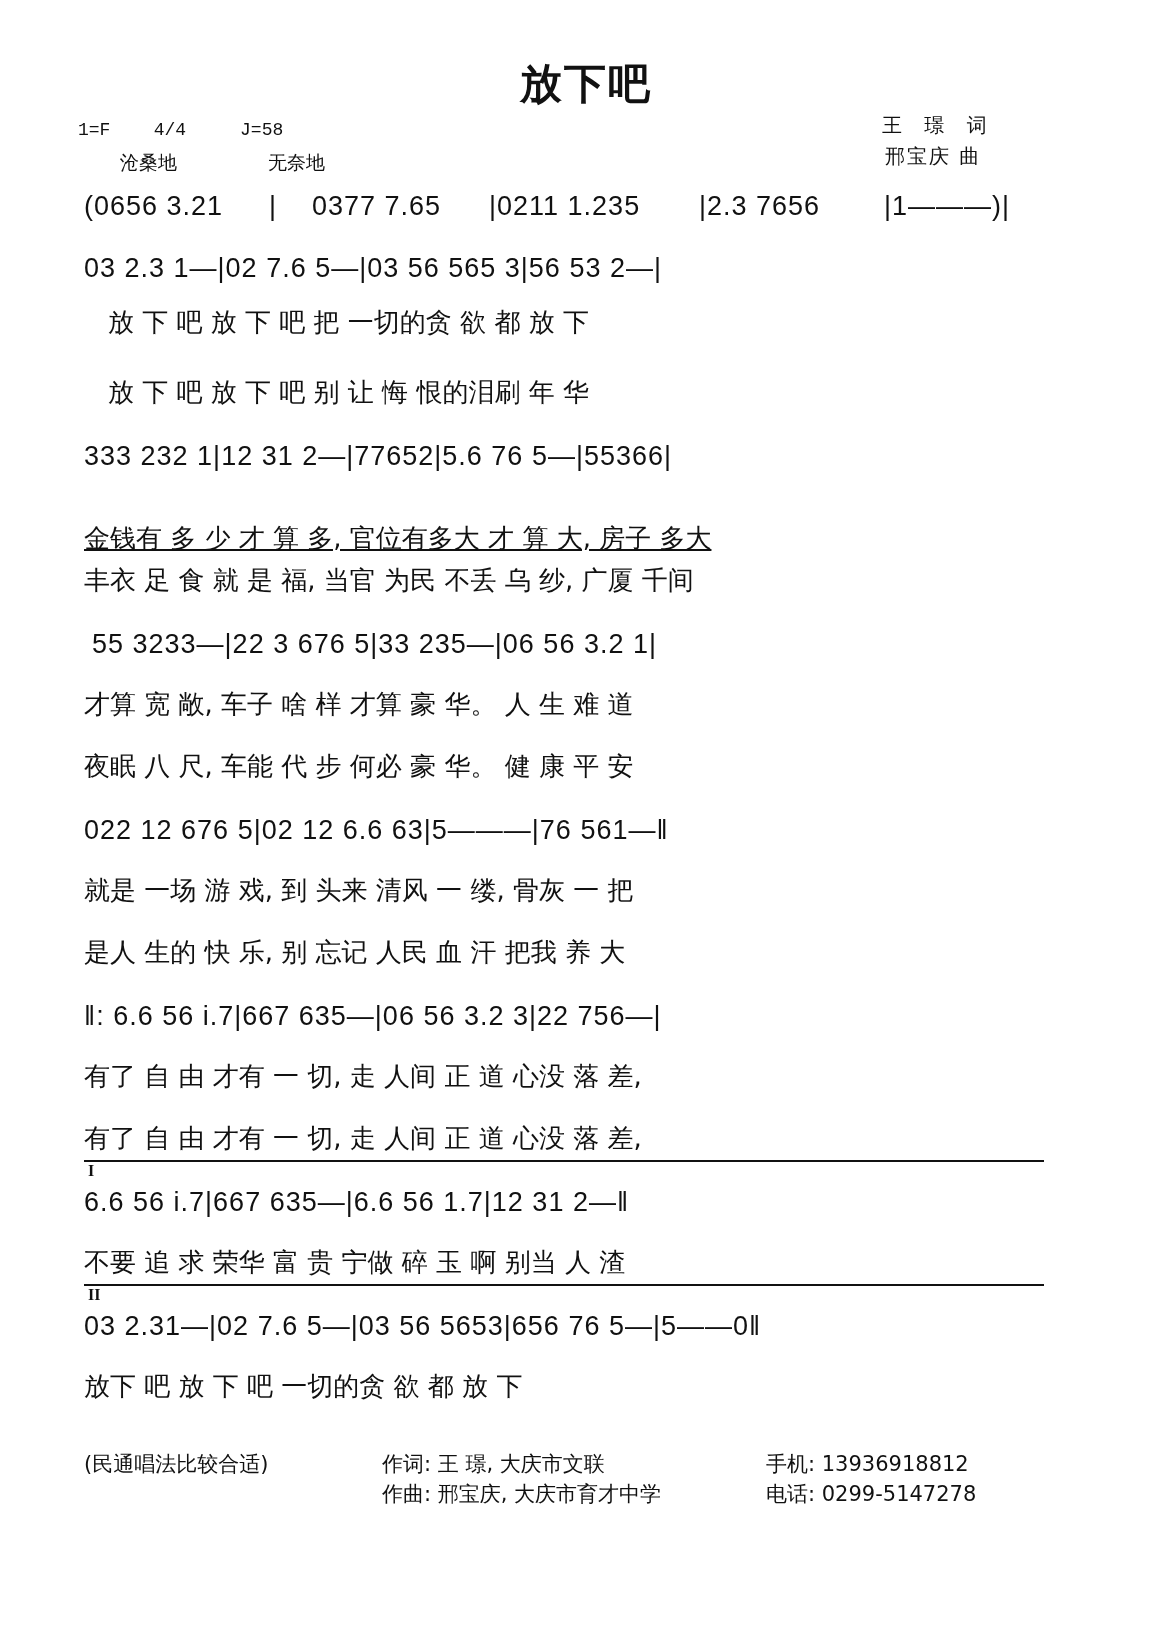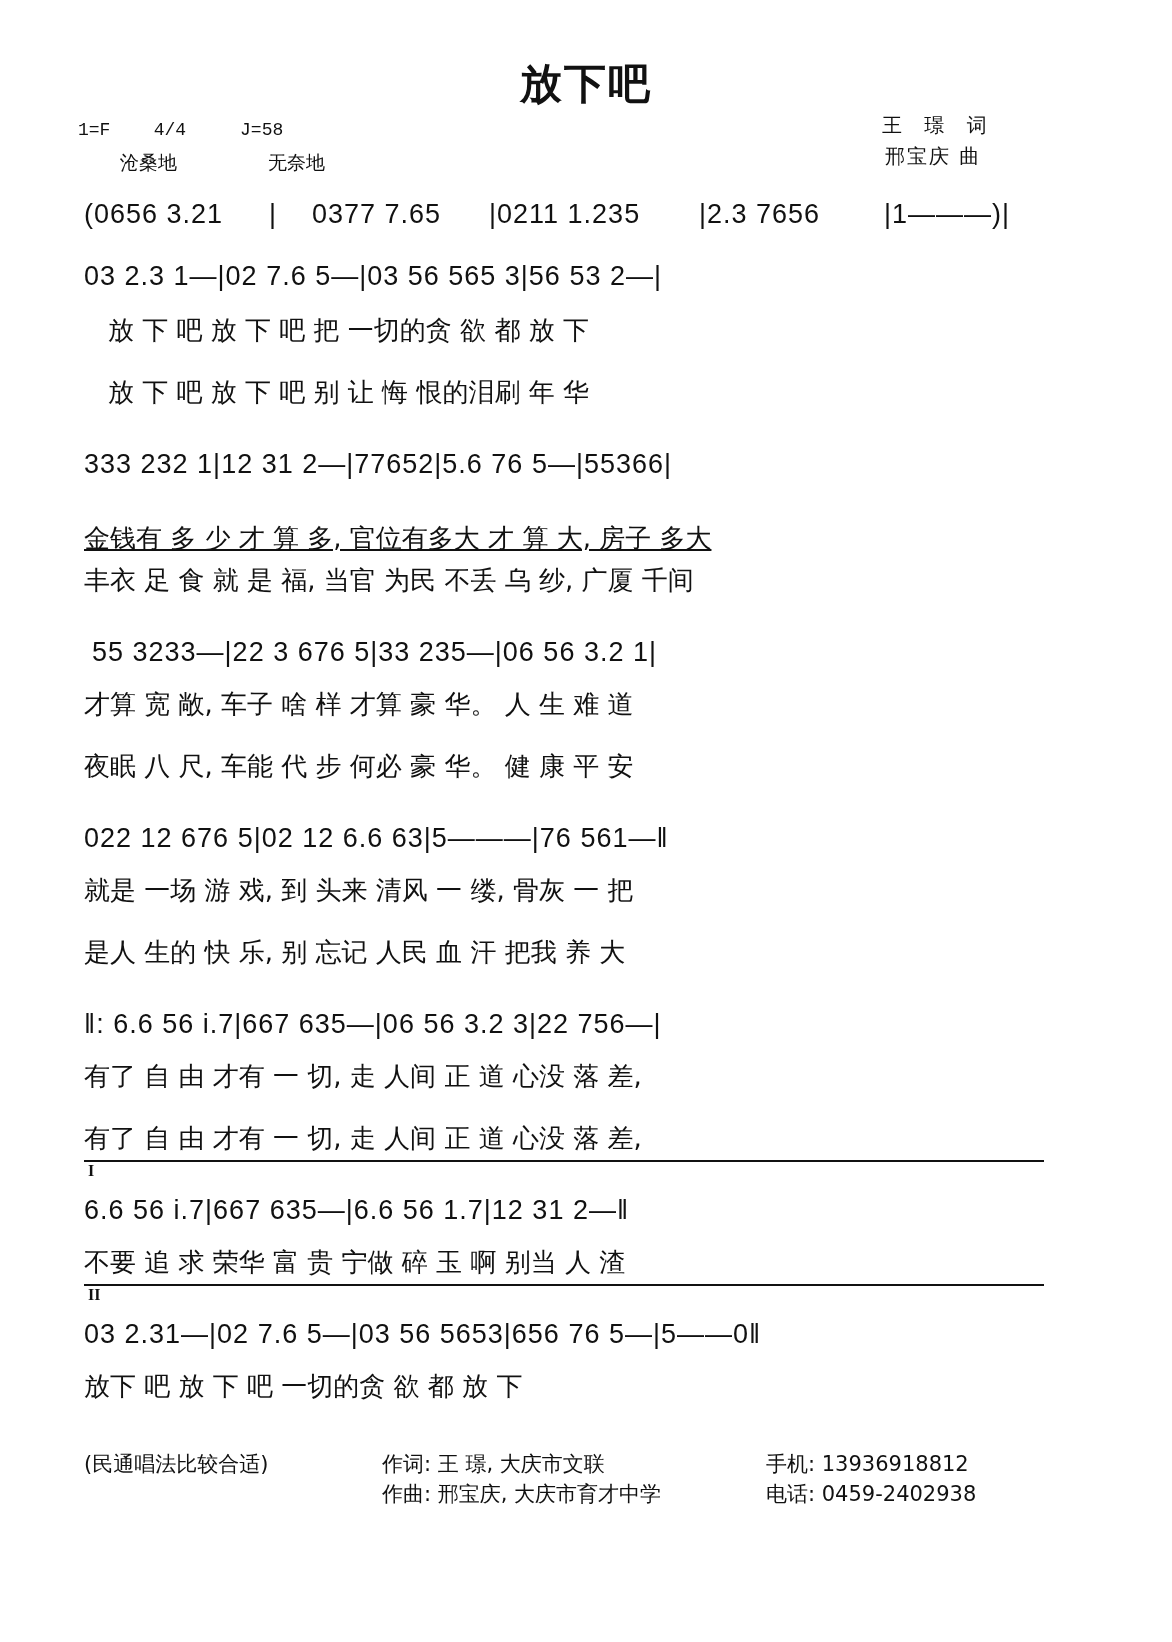--- a/index.html
+++ b/index.html
@@ -5,21 +5,21 @@
   html, body { margin: 0; padding: 0; background: #ffffff; }
   body {
     width: 1172px; height: 1642px; position: relative; overflow: hidden;
     font-family: "DejaVu Sans", "Liberation Sans", sans-serif; color: #111;
   }
   .abs { position: absolute; white-space: nowrap; }
   .title { left: 0; width: 1172px; top: 56px; text-align: center; font-size: 42px; font-weight: bold; letter-spacing: 2px; }
   .meta { font-family: Liberation Mono, monospace; font-size: 18px; }
   .sub { font-size: 19px; }
   .credit { font-size: 20px; letter-spacing: 8px; }
-  .row { position: absolute; left: 84px; width: 1010px; height: 40px; display: flex; align-items: center; margin-top: 8px; }
+  .row { position: absolute; left: 84px; width: 1010px; height: 40px; display: flex; align-items: center; }
   .notes { font-family: "Liberation Sans", sans-serif; font-size: 27px; letter-spacing: 1px; }
   .seg { position: absolute; top: 0; height: 40px; line-height: 40px; }
   .lyric { position: absolute; left: 84px; width: 1010px; font-size: 26px; height: 36px; line-height: 36px; }
   .volta { position: absolute; left: 84px; width: 960px; border-top: 2px solid #111; height: 0; }
   .volta-mark { position: absolute; font-family: "Liberation Serif", serif; font-size: 16px; font-weight: bold; }
   .footer { font-size: 21px; }
 </style>
 </head>
 <body>
 
@@ -40,21 +40,21 @@
   <span class="seg" style="left:185px;">|</span>
   <span class="seg" style="left:228px;">0377 7.65</span>
   <span class="seg" style="left:405px;">|0211 1.235</span>
   <span class="seg" style="left:615px;">|2.3  7656</span>
   <span class="seg" style="left:800px;">|1———)|</span>
 </div>
 
 <div class="row notes" style="top:248px;">
   <span class="seg" style="left:0;">03  2.3  1—|02  7.6  5—|03   56   565  3|56  53  2—|</span>
 </div>
-<div class="lyric" style="top:312px; left:108px;">放 下  吧    放 下  吧    把  一切的贪   欲  都   放    下</div>
+<div class="lyric" style="top:304px; left:108px;">放 下  吧    放 下  吧    把  一切的贪   欲  都   放    下</div>
 <div class="lyric" style="top:374px; left:108px;">放 下  吧    放 下  吧    别  让   悔   恨的泪刷 年   华</div>
 
 <div class="row notes" style="top:436px;">
   <span class="seg" style="left:0;">333  232  1|12  31  2—|77652|5.6 76 5—|55366|</span>
 </div>
 <div class="lyric" style="top:520px;text-decoration:underline;">金钱有 多   少  才   算   多,  官位有多大  才   算  大, 房子 多大</div>
 <div class="lyric" style="top:562px;">丰衣   足   食 就   是   福,  当官  为民  不丢 乌   纱, 广厦 千间</div>
 
 <div class="row notes" style="top:624px;">
   <span class="seg" style="left:8px;">55  3233—|22  3  676  5|33  235—|06  56  3.2  1|</span>
@@ -85,13 +85,13 @@
 <div class="volta-mark" style="left:88px; top:1286px;">II</div>
 <div class="row notes" style="top:1306px;">
   <span class="seg" style="left:0;">03  2.31—|02  7.6  5—|03  56  5653|656  76  5—|5——0‖</span>
 </div>
 <div class="lyric" style="top:1368px;">  放下  吧       放 下   吧     一切的贪  欲   都   放    下</div>
 
 <div class="abs footer" style="left:84px; top:1450px;">(民通唱法比较合适)</div>
 <div class="abs footer" style="left:382px; top:1450px;">作词: 王  璟, 大庆市文联</div>
 <div class="abs footer" style="left:382px; top:1480px;">作曲: 邢宝庆, 大庆市育才中学</div>
 <div class="abs footer" style="left:766px; top:1450px;">手机: 13936918812</div>
-<div class="abs footer" style="left:766px; top:1480px;">电话: 0459-2402938</div>
+<div class="abs footer" style="left:766px; top:1480px;">电话: 0299-5147278</div>
 
 </body></html>

